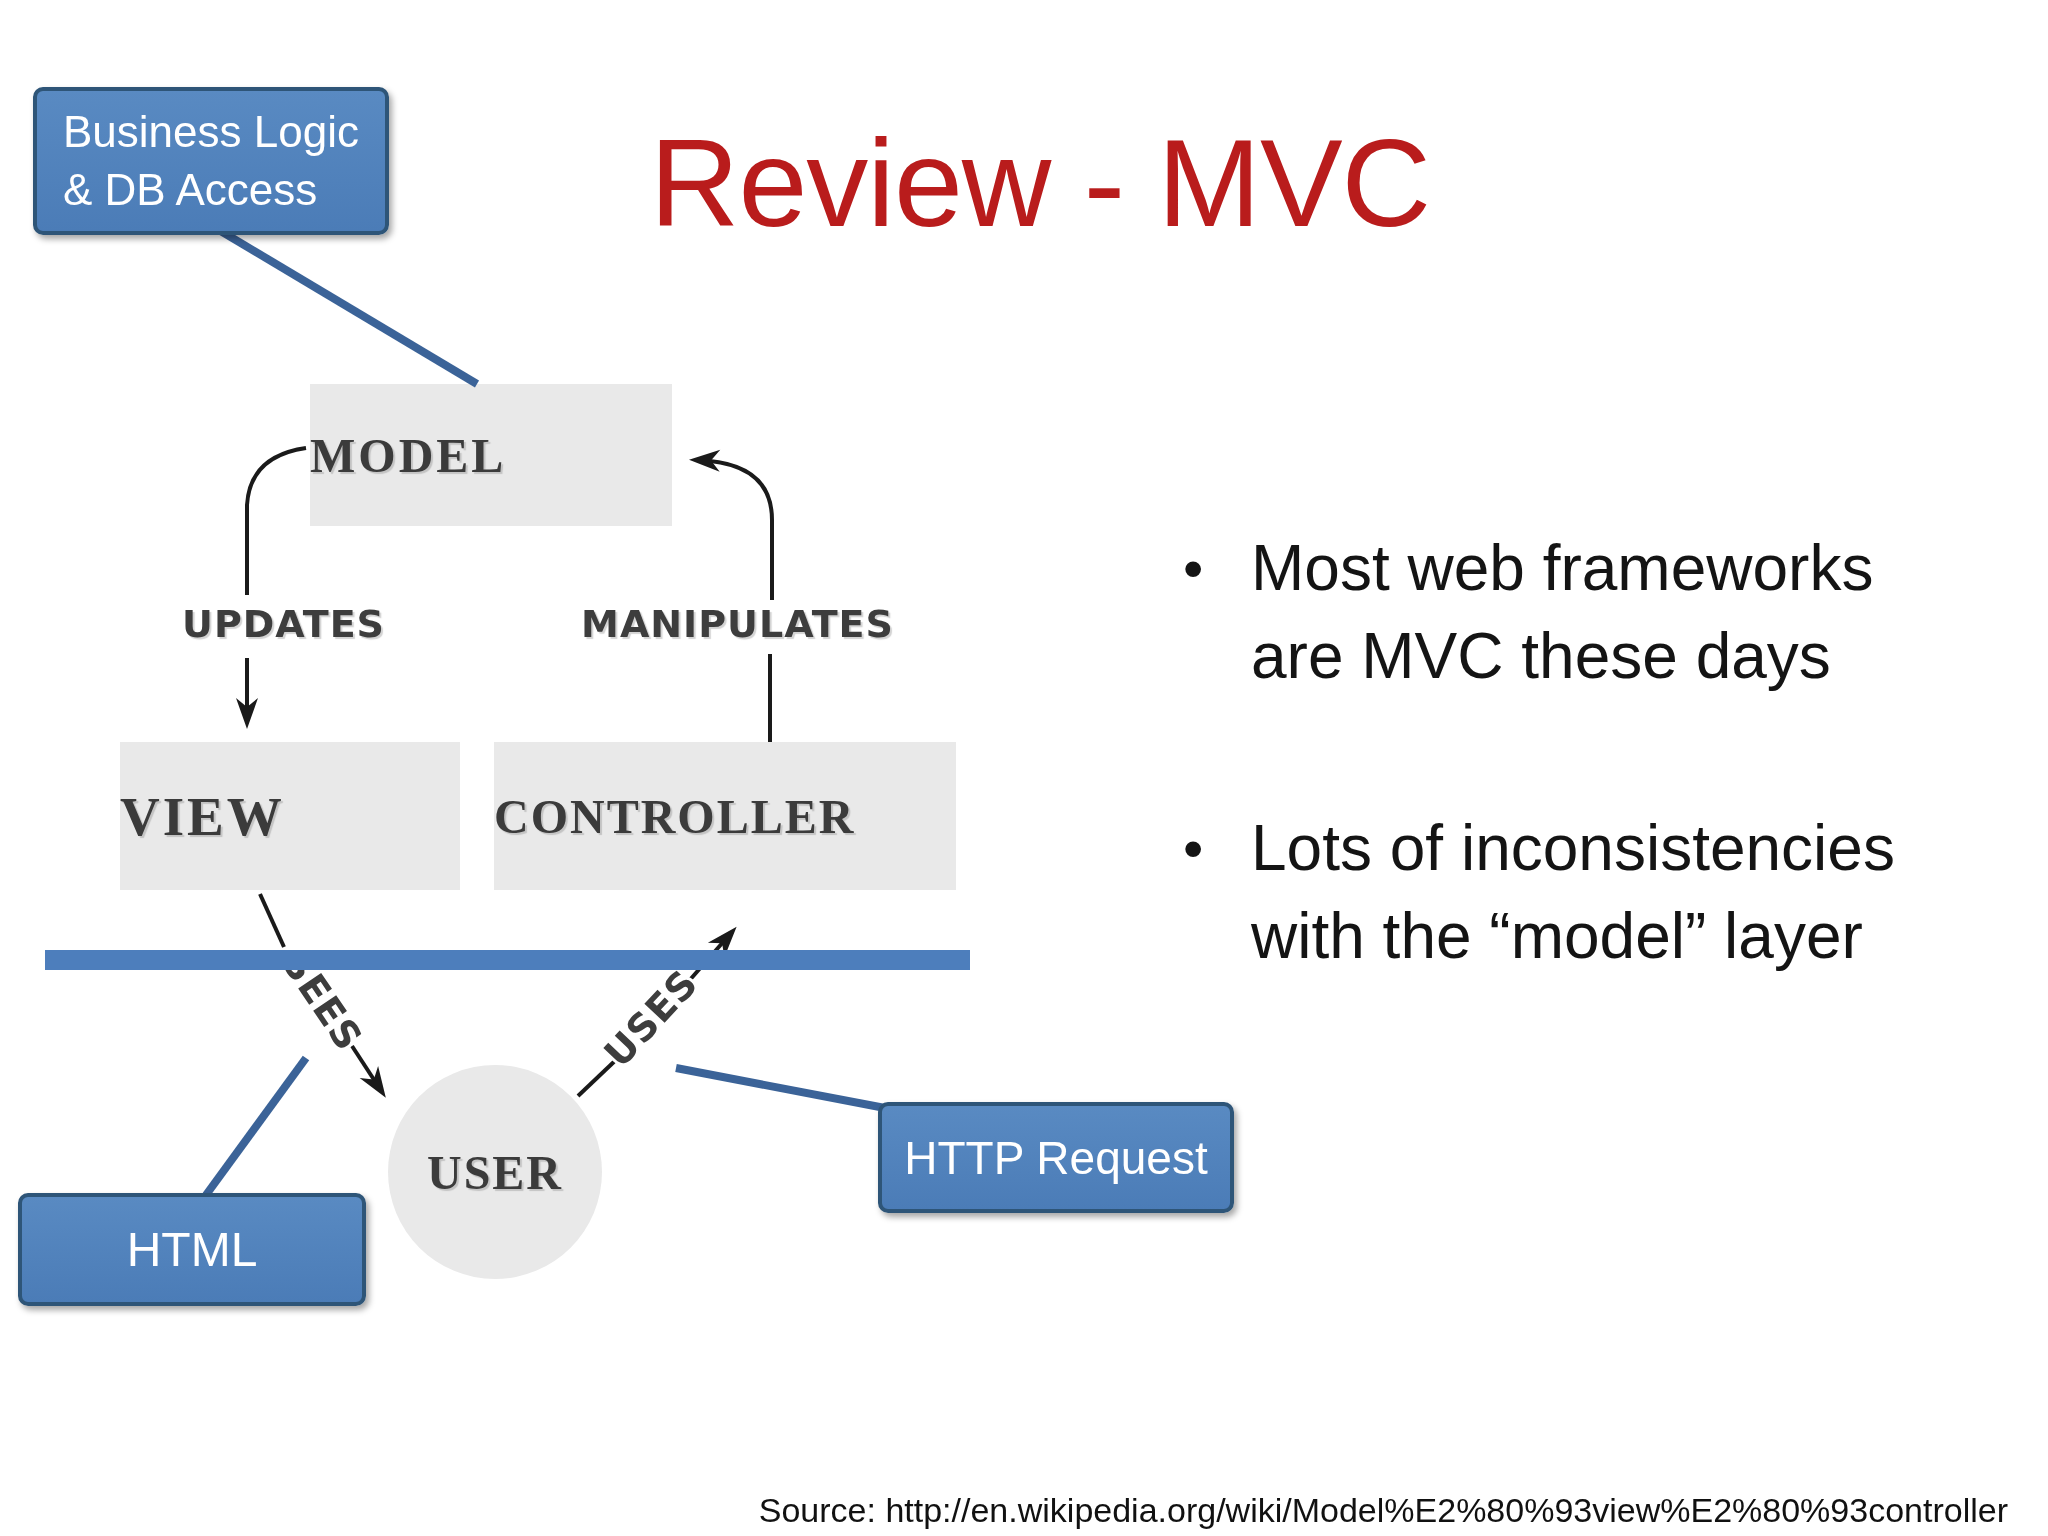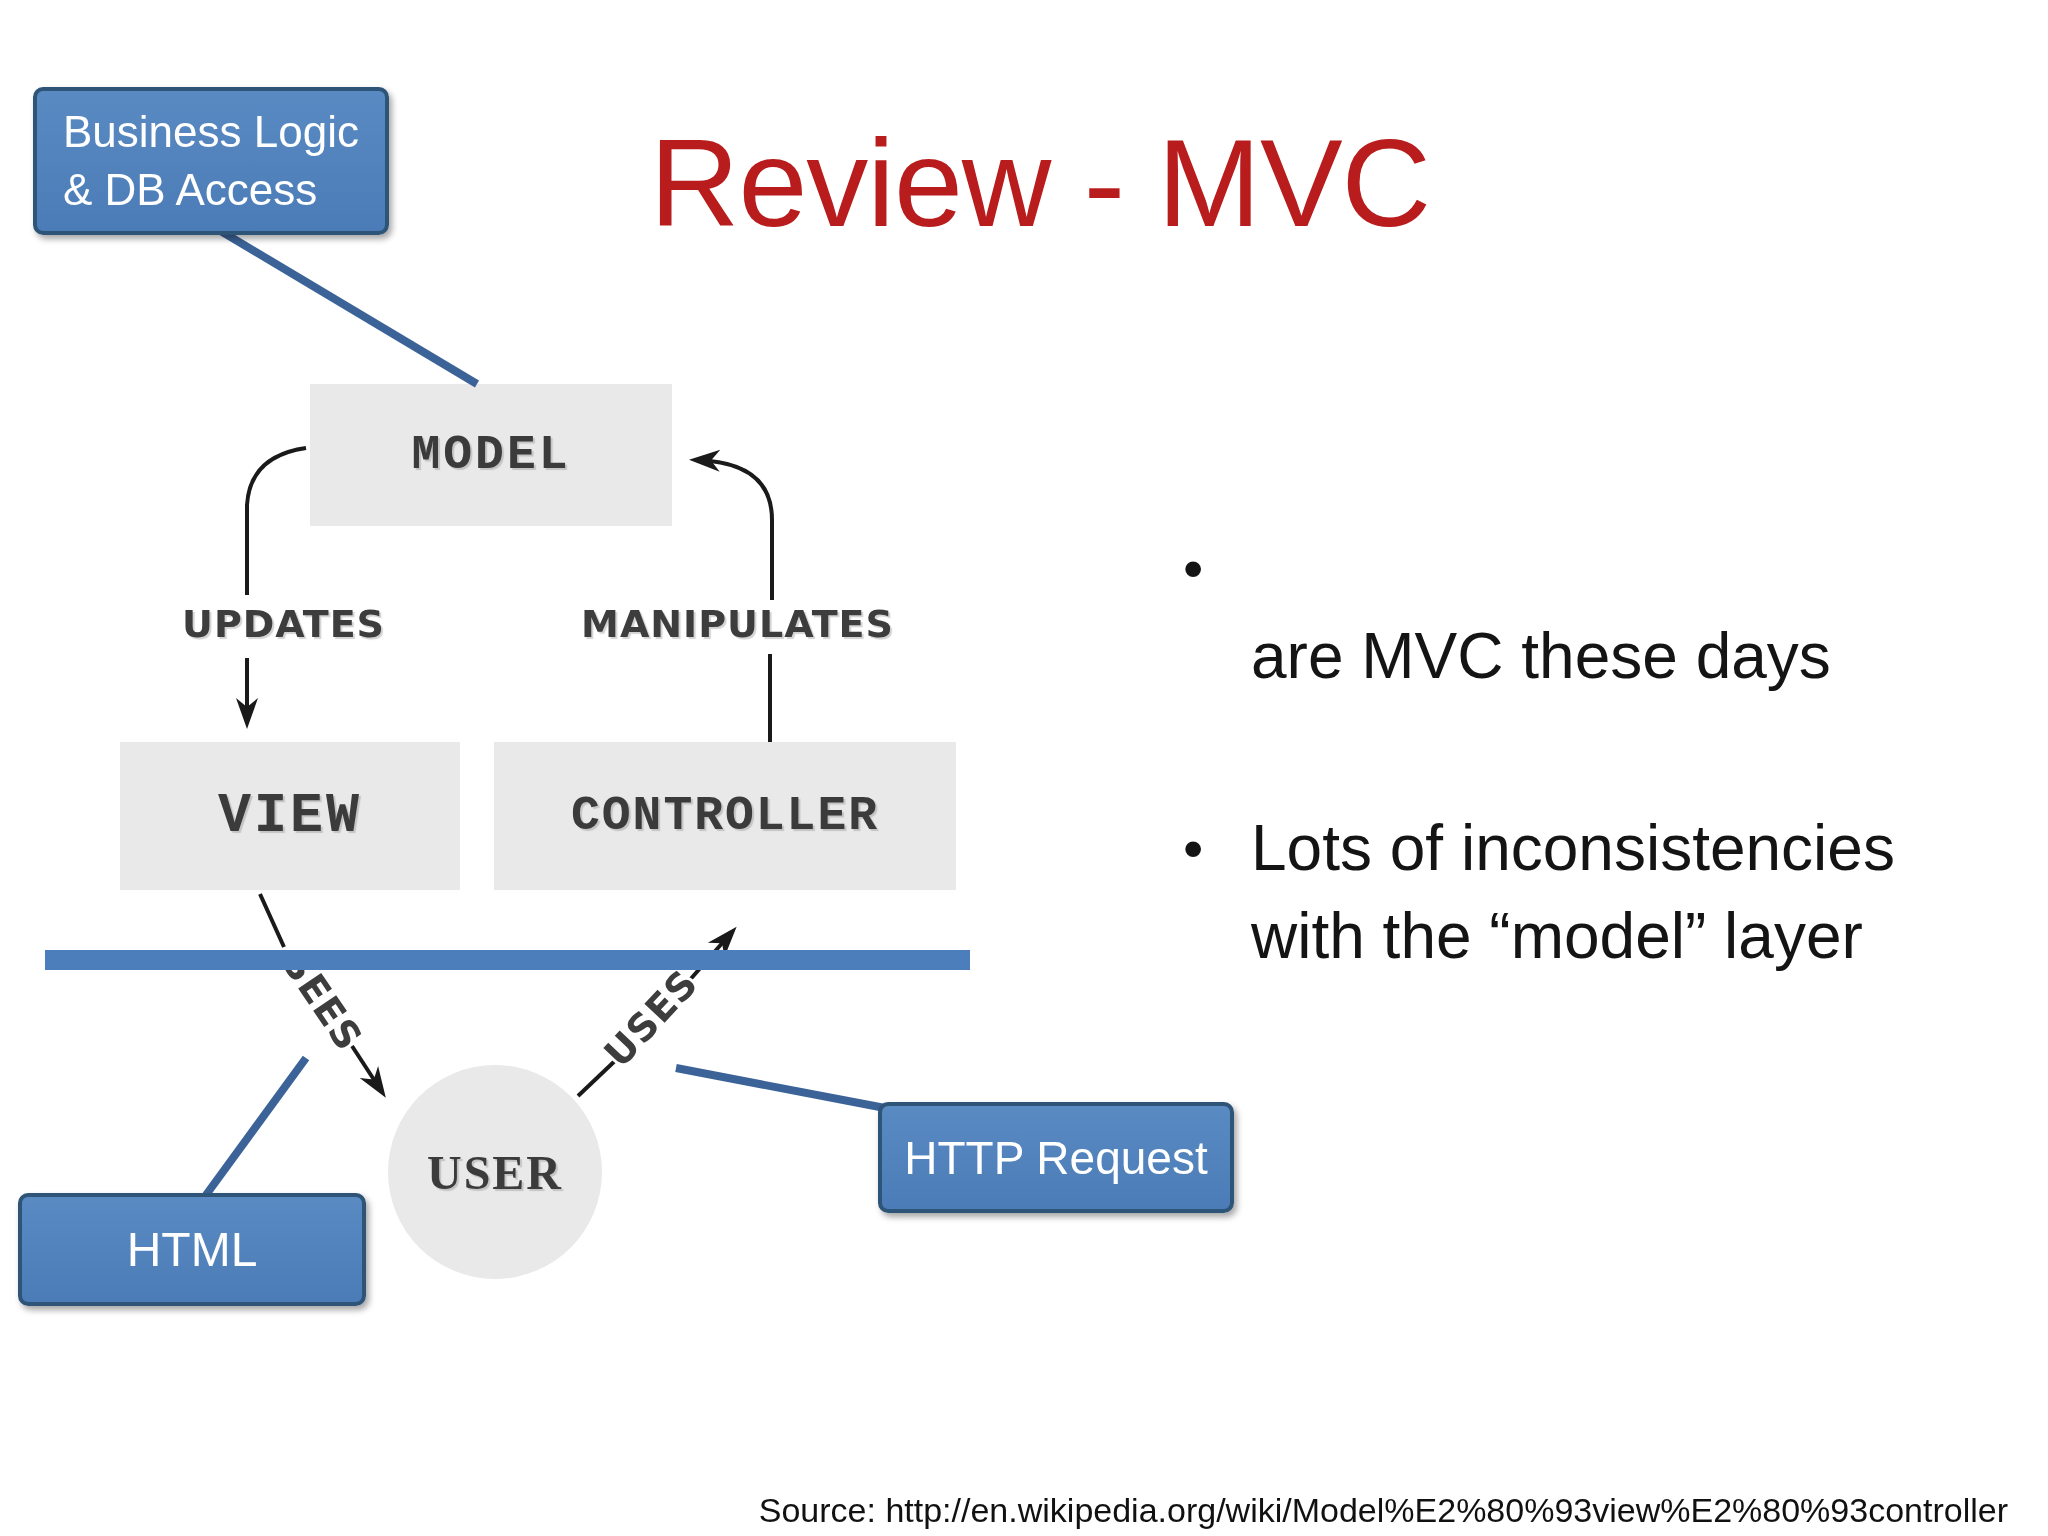--- a/index.html
+++ b/index.html
@@ -15,22 +15,22 @@
     position:absolute;left:520px;top:112px;width:1040px;
     text-align:center;
     font-size:124px;font-weight:400;color:#b91c1c;
     letter-spacing:-1px;
     white-space:nowrap;
   }
   
   .node{
     position:absolute;
     background:#e9e9e9;
-    display:flex;align-items:center;justify-content:center;
-    font-family:Liberation Mono, monospace;
+    display:flex;align-items:center;justify-content:flex-start;
+    font-family:Liberation Serif, serif;
     font-weight:700;color:#3b3b3b;
     z-index:1;
     text-shadow:2px 2px 1px rgba(110,110,110,0.30);
   }
   .node-model{left:310px;top:384px;width:362px;height:142px;font-size:48px;letter-spacing:3px;}
   .node-view{left:120px;top:742px;width:340px;height:148px;font-size:55px;letter-spacing:3px;}
   .node-controller{left:494px;top:742px;width:462px;height:148px;font-size:48px;letter-spacing:2px;}
   .node-user{
     position:absolute;left:388px;top:1065px;width:214px;height:214px;
     background:#e9e9e9;border-radius:50%;
@@ -165,21 +165,21 @@
     <span>HTML</span>
   </div>
   <div class="callout callout-http">
     <span>HTTP Request</span>
   </div>
 
   <div class="bullets">
     <div class="bullet-item">
       <span class="bullet-dot">•</span>
       <span class="bullet-text">
-        <br>
+        <span>Most web frameworks</span><br>
         <span>are MVC these days</span>
       </span>
     </div>
     <div class="bullet-item">
       <span class="bullet-dot">•</span>
       <span class="bullet-text">
         <span>Lots of inconsistencies</span><br>
         <span>with the “model” layer</span>
       </span>
     </div>

